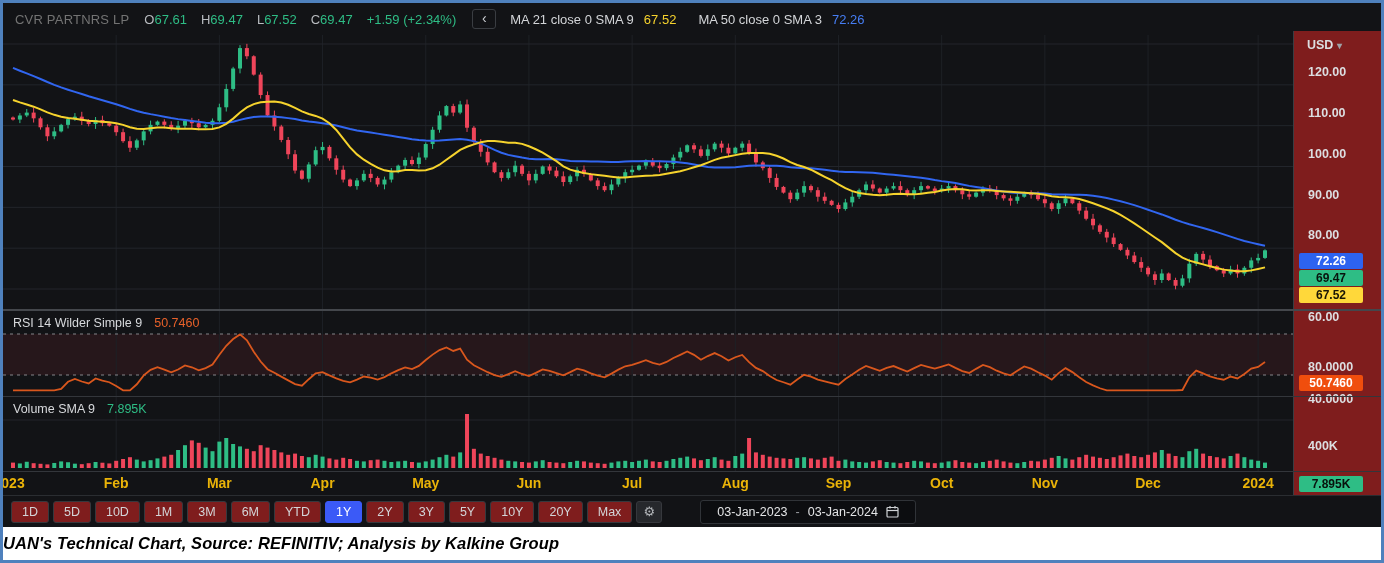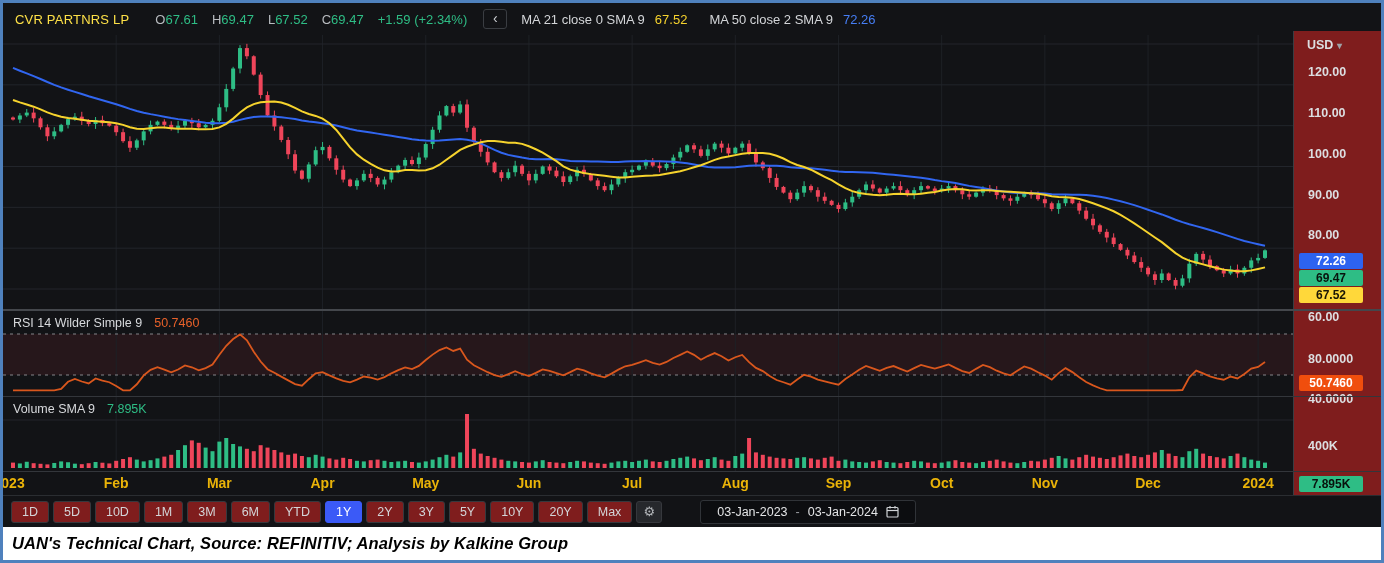--- a/index.html
+++ b/index.html
@@ -6,21 +6,21 @@
   html,body { background:#e9e9e9; }
   body { font-family:"Liberation Sans", sans-serif; }
   .frame {
     position:relative; width:1384px; height:563px;
     border:3px solid #4f81bd; background:#121316; overflow:hidden;
   }
   .chart-app { position:absolute; left:0; top:0; width:1378px; height:524px; background:#121316; }
 
   
   .hdr { position:absolute; left:0; top:0; width:1290px; height:32px; display:flex; align-items:center; padding-left:12px; font-size:13px; color:#d3d5d8; white-space:nowrap; }
-  .sym { color:#fde047; letter-spacing:.2px; margin-right:26px; }
+  .sym { color:#737373; letter-spacing:.2px; margin-right:15px; }
   .ohlc { display:flex; gap:14px; margin-right:14px; }
   .ohlc .k { color:#b9bcc0; }
   .ohlc .v { color:#2ebd85; }
   .chg { color:#2ebd85; margin-right:16px; }
   .collapse-btn { width:24px; height:20px; border:1px solid #3a3d42; border-radius:3px; color:#cfd2d6; font-size:14px; line-height:17px; text-align:center; margin-right:14px; cursor:pointer; }
   .ma-item { display:flex; gap:10px; margin-right:22px; }
   .ma-val.y { color:#f6d32d; }
   .ma-val.b { color:#467ef5; }
 
   
@@ -53,21 +53,21 @@
 
   
   .toolbar { position:absolute; left:0; top:492px; width:1378px; height:32px; display:flex; align-items:center; gap:4px; padding-left:8px; border-top:1px solid #2a2d31; background:#121316; }
   .tb-btn { height:22px; padding:0 10px; background:#7f1d1d; border:1px solid #36383d; border-radius:3px; color:#d3d5d8; font-size:12.5px; line-height:20px; cursor:pointer; }
   .tb-btn.active { background:#3b5af7; border-color:#3b5af7; color:#fff; }
   .tb-gear { height:22px; width:26px; background:#26282c; border:1px solid #36383d; border-radius:3px; color:#b0b3b7; font-size:13px; line-height:20px; text-align:center; cursor:pointer; }
   .date-pill { margin-left:34px; height:24px; background:#0c0d10; border:1px solid #303338; border-radius:3px; display:flex; align-items:center; gap:8px; padding:0 16px; color:#e3e4e6; font-size:12.5px; cursor:pointer; }
   .date-sep { color:#9a9da1; }
 
   
-  .caption { position:absolute; left:0; top:524px; width:1378px; height:33px; background:#ffffff; display:flex; align-items:center; padding-left:9px; }
+  .caption { position:absolute; left:0; top:524px; width:1378px; height:33px; background:#ffffff; display:flex; align-items:center; }
   .caption span { font-size:16.5px; font-weight:bold; font-style:italic; color:#000; letter-spacing:.1px; }
 </style>
 </head>
 <body>
 
 <div class="frame">
   <div class="chart-app">
 
     <div class="hdr">
       <span class="sym">CVR PARTNRS LP</span>
@@ -77,21 +77,21 @@
         <span><span class="k">L</span><span class="v">67.52</span></span>
         <span><span class="k">C</span><span class="v">69.47</span></span>
       </span>
       <span class="chg">+1.59 (+2.34%)</span>
       <span class="collapse-btn">‹</span>
       <span class="ma-item">
         <span>MA 21 close 0 SMA 9</span>
         <span class="ma-val y">67.52</span>
       </span>
       <span class="ma-item">
-        <span>MA 50 close 2 SMA 9</span>
+        <span>MA 50 close 0 SMA 3</span>
         <span class="ma-val b">72.26</span>
       </span>
     </div>
 
     <div class="panels">
       <div id="price-wrap">
           <svg width="1290" height="276" viewBox="0 0 1290 276">
             <line x1="113.19" x2="113.19" y1="0" y2="276" stroke="#1e2126" stroke-width="1"></line>
             <line x1="216.37" x2="216.37" y1="0" y2="276" stroke="#1e2126" stroke-width="1"></line>
             <line x1="319.56" x2="319.56" y1="0" y2="276" stroke="#1e2126" stroke-width="1"></line>
@@ -741,21 +741,21 @@
       <span class="axis-gear" style="top:472px;">⚙</span>
     <span class="ytick" style="top: 33px;">120.00</span>
         <span class="ytick" style="top: 73.83px;">110.00</span>
         <span class="ytick" style="top: 114.67px;">100.00</span>
         <span class="ytick" style="top: 155.5px;">90.00</span>
         <span class="ytick" style="top: 196.33px;">80.00</span>
         <span class="ytick" style="top: 278px;">60.00</span>
         <span class="badge ma50" style="top: 222.33px;">72.26</span>
         <span class="badge last" style="top: 239.33px;">69.47</span>
         <span class="badge ma21" style="top: 256.33px;">67.52</span>
-        <span class="ytick" style="top: 320px;">80.0000</span>
+        <span class="ytick" style="top: 328px;">80.0000</span>
         <span class="badge rsi" style="top: 344px;">50.7460</span>
         <span class="ytick" style="top: 360px;">40.0000</span>
         <span class="ytick" style="top: 407px;">400K</span>
         <span class="badge last" style="top: 445px;">7.895K</span>
       </div>
 
     <div class="toolbar" id="toolbar">
         <button class="tb-btn">1D</button>
         <button class="tb-btn">5D</button>
         <button class="tb-btn">10D</button>

